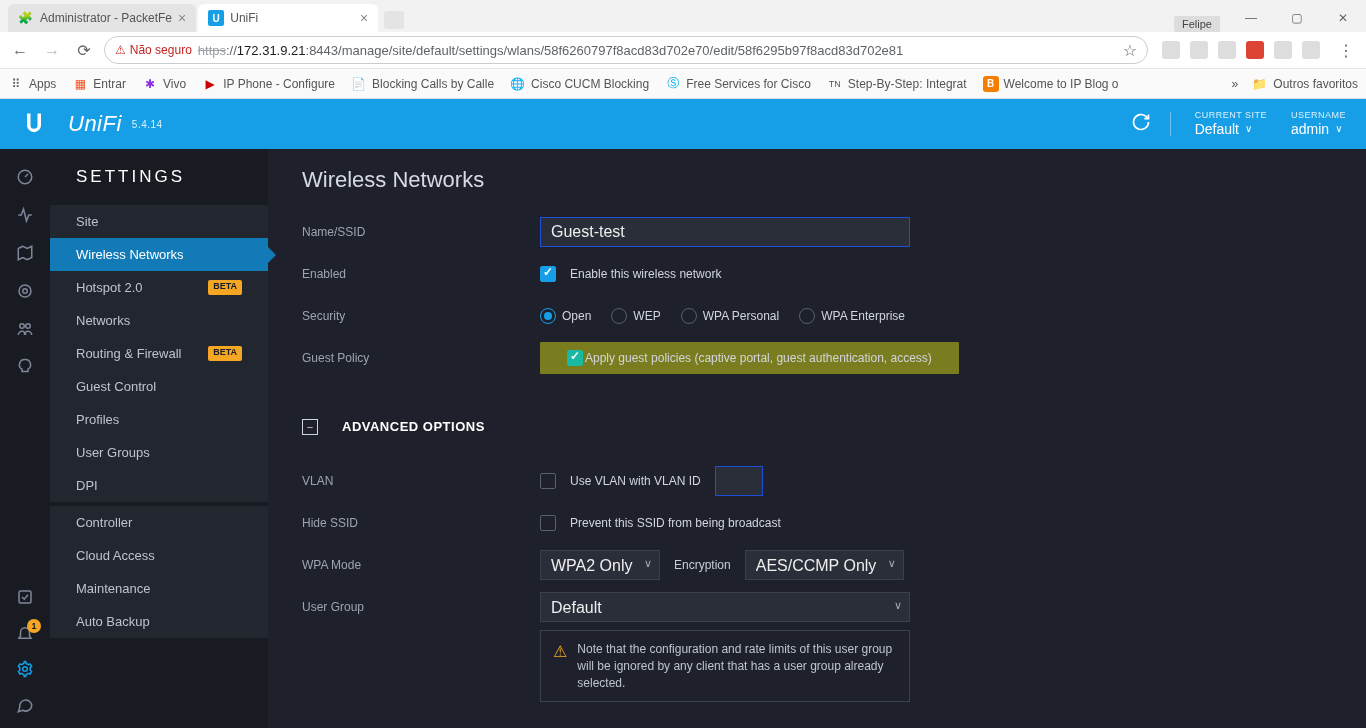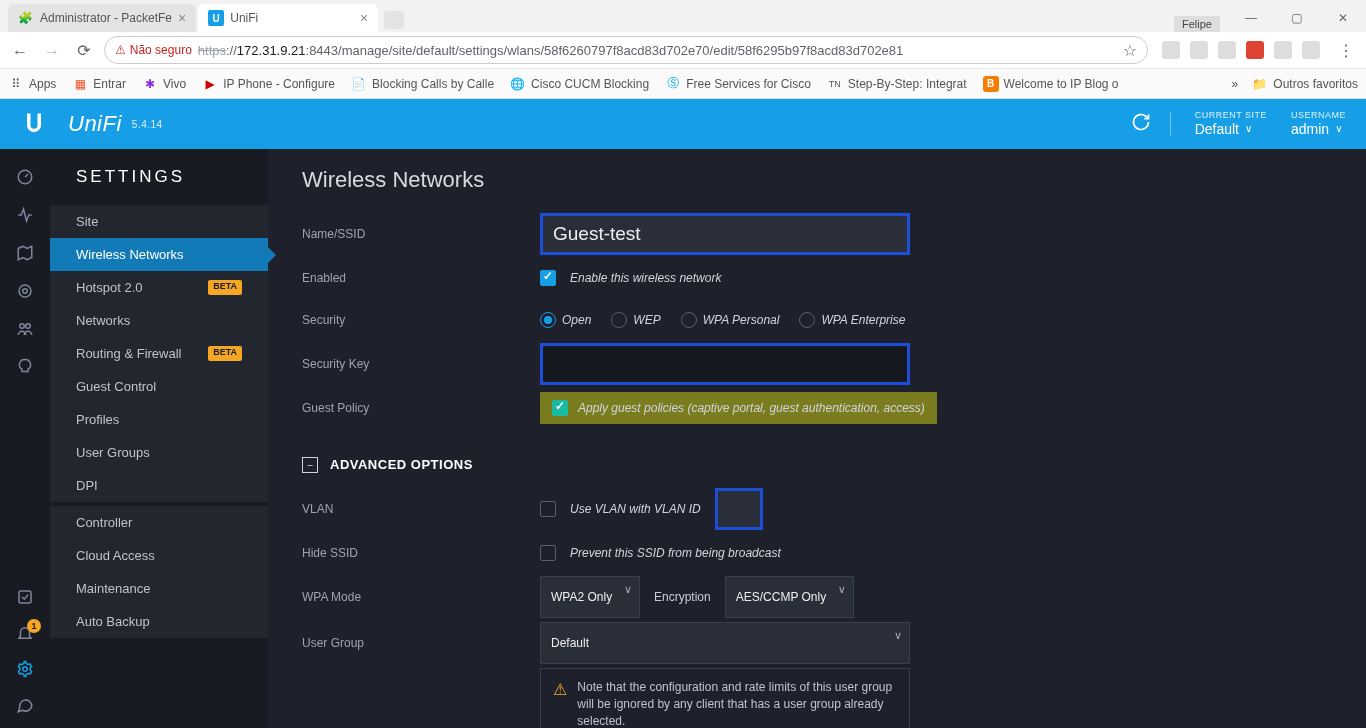--- a/index.html
+++ b/index.html
@@ -62,38 +62,38 @@
 .nav-item.active::after { content:''; position:absolute; right:-8px; top:50%; transform:translateY(-50%); border-top:8px solid transparent; border-bottom:8px solid transparent; border-left:8px solid #127bb7;}
 .nav-group-gap { height:4px; background:#181b22;}
 .badge { background:#f5a623; color:#1b1e27; font-size:9px; font-weight:bold; padding:1px 5px; border-radius:2px;}
 
 .content { flex:1; padding: 18px 34px; color:#c8ccd4; overflow:auto; background:#1e212b;}
 .page-title { font-size:22px; font-weight:300; color:#d7dae0; margin-bottom:20px;}
 .section-title { font-size:13px; font-weight:bold; letter-spacing:.5px; color:#fff; margin-bottom:16px;}
 .form-row { display:flex; align-items:center; min-height:38px; margin-bottom:4px;}
 .form-label { width:238px; font-size:12px; color:#9ea3b0;}
 .form-ctrl { display:flex; align-items:center; gap:14px; flex-wrap:wrap;}
-.text-input { width:370px; height:42px; background:#2a2e39; border:3px solid #1d4ed8; color:#eee; padding:0 10px; font-size:19px;}
+.text-input { width:370px; height:30px; background:#2a2e39; border:1px solid #1d4ed8; color:#eee; padding:0 10px; font-size:16px;}
 .text-input.small { width:48px;}
 .text-input.dark { background:#16181f; }
 .cb { appearance:none; width:16px; height:16px; border:1px solid #5a5f6c; border-radius:2px; position:relative; cursor:pointer;}
 .cb:checked { background:#169fe6; border-color:#169fe6;}
 .cb:checked::after { content:'✓'; position:absolute; top:-2px; left:2px; color:#fff; font-size:12px; font-weight:bold;}
 .cb.green:checked { background:#18baa3; border-color:#18baa3;}
-.cb-label { font-size:12px; color:#d2d5dc;font-style:italic;}
+.cb-label { font-size:12px; color:#d2d5dc;}
 .radio { appearance:none; width:16px; height:16px; border:1px solid #5a5f6c; border-radius:50%; position:relative; cursor:pointer;}
 .radio:checked { border-color:#169fe6;}
 .radio:checked::after { content:''; position:absolute; top:3px; left:3px; width:8px; height:8px; border-radius:50%; background:#169fe6;}
 .radio-group { display:flex; gap:20px; align-items:center;}
 .radio-item { display:flex; align-items:center; gap:6px;}
-.highlight-row { background:#7a7d1f; padding:8px 12px; display:inline-flex; align-items:center; gap:10px; border-radius:1px;}
+.highlight-row { background:#7a7d1f; padding:8px 27px; display:inline-flex; align-items:center; gap:2px; border-radius:1px;}
 .adv-title { display:flex; align-items:center; gap:8px; margin-top:26px; margin-bottom:12px;}
 .minus-box { width:16px; height:16px; border:1px solid #cfd3dc; display:flex; align-items:center; justify-content:center; font-size:11px; color:#cfd3dc;}
 .help-ic { width:16px; height:16px; border-radius:50%; background:#169fe6; color:#fff; font-size:11px; display:inline-flex; align-items:center; justify-content:center; font-weight:bold;}
-.select { height:42px; min-width:100px; background:#2a2e39; border:1px solid #3b404d; color:#eee; padding:0 26px 0 10px; font-size:12px; appearance:none; position:relative;}
+.select { height:30px; min-width:100px; background:#2a2e39; border:1px solid #3b404d; color:#eee; padding:0 26px 0 10px; font-size:16px; appearance:none; position:relative;}
 .select-wrap { position:relative; display:inline-block;}
 .select-wrap::after { content:'∨'; position:absolute; right:8px; top:7px; color:#aaa; font-size:11px; pointer-events:none;}
 .select.wide { width:370px;}
 .note-box { width:370px; border:1px solid #3b404d; padding:10px 12px; display:flex; gap:10px; font-size:12px; color:#bfc3cc; line-height:1.4;}
 .warn-tri { color:#f5a623; font-size:16px;}
 .inline-label { font-size:12px; color:#c8ccd4;}
 </style>
 </head>
 <body>
 
@@ -360,40 +360,34 @@
             <input type="radio" class="radio" name="sec" style="">
             <span class="cb-label">WPA Personal</span>
           </label>
         <label class="radio-item">
             <input type="radio" class="radio" name="sec" style="">
             <span class="cb-label">WPA Enterprise</span>
           </label>
       </div>
     </div>
 
-    <div class="form-row">
-      <div class="form-label">Security Key</div>
-      <div class="form-ctrl">
-          <input class="text-input dark" style="">
-        </div>
-    </div>
 
     <div class="form-row">
       <div class="form-label">Guest Policy</div>
       <div class="form-ctrl">
         <div class="highlight-row">
           <input type="checkbox" class="cb green" checked="" style="">
           <span class="cb-label">Apply guest policies (captive portal, guest authentication, access)</span>
         </div>
       </div>
     </div>
 
     <div class="adv-title">
       <span class="minus-box">−</span>
-      <span class="section-title" style="margin:4px">ADVANCED OPTIONS</span>
+      <span class="section-title" style="margin:16px">ADVANCED OPTIONS</span>
     </div>
 
 
     <div class="form-row">
       <div class="form-label">VLAN</div>
       <div class="form-ctrl">
           <input type="checkbox" class="cb" style="">
           <span class="cb-label">Use VLAN  with VLAN ID</span>
           <input class="text-input small" style="">
         </div>

